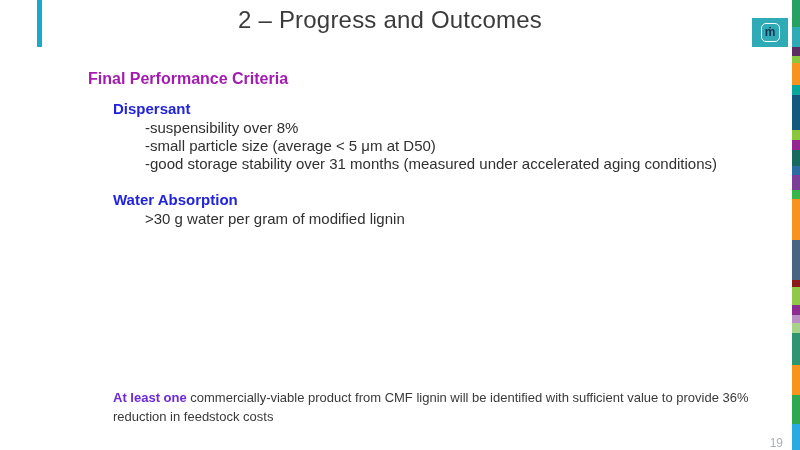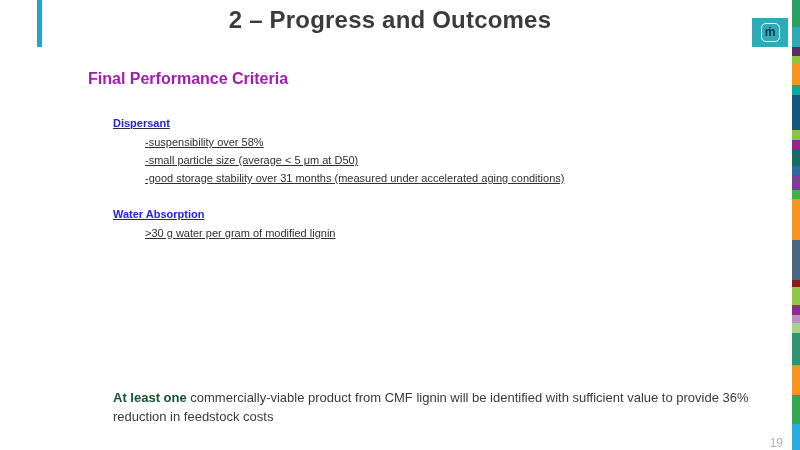--- a/index.html
+++ b/index.html
@@ -13,21 +13,21 @@
 
   .left-accent-bar {
     position: absolute; left: 37px; top: 0;
     width: 5px; height: 47px;
     background: #1BA8CE;
   }
 
   .slide-title {
     position: absolute; left: 0; top: 6px;
     width: 780px; text-align: center;
-    font-size: 24px; font-weight: bold;
+    font-size: 24px; font-weight: normal;
     color: #3B3B3B; letter-spacing: 0.2px;
   }
 
   .corner-icon {
     position: absolute; left: 752px; top: 18px;
     width: 36px; height: 29px;
     background: #2FABB8;
     display: flex; align-items: center; justify-content: center;
   }
   .corner-icon .glyph-frame {
@@ -48,41 +48,40 @@
     display: flex; flex-direction: column;
   }
 
   .section-heading {
     position: absolute; left: 88px; top: 70px;
     font-size: 16px; font-weight: bold;
     color: #a21caf;
   }
 
   .content {
-    position: absolute; left: 113px; top: 114px;
+    position: absolute; left: 113px; top: 100px;
     width: 662px;
-    font-size: 11px; line-height: 18px;
+    font-size: 15px; line-height: 18px;
     color: #303030;
-    text-decoration: underline;
   }
   .section { margin-bottom: 18px; }
   .section-title {
     color: #2124DC; font-weight: bold;
     margin-bottom: 1px;
   }
   .item { margin-left: 32px; }
   .hang-paragraph { text-indent: 32px; }
 
   .footer-note {
     position: absolute; left: 113px; top: 388px;
     width: 672px;
     font-size: 13px; line-height: 19px;
     color: #3A3A3A;
   }
-  .footer-highlight { color: #14532d; font-weight: bold; }
+  .footer-highlight { color: #6d28d9; font-weight: bold; }
 
   .page-number {
     position: absolute; right: 17px; top: 412px;
     font-size: 12px; color: #ABB1B8; margin-top: 24px;
   }
 </style>
 </head>
 <body>
 
 <div class="left-accent-bar"></div>
@@ -121,21 +120,21 @@
     <div style="height: 29px; background: rgb(47, 168, 79);"></div>
     <div style="height: 26px; background: rgb(41, 171, 226);"></div>
   </div>
 
 <div class="section-heading">Final Performance Criteria</div>
 
 <div class="content">
 
   <div class="section">
     <div class="section-title">Dispersant</div>
-    <div class="item">-suspensibility over 58%</div>
+    <div class="item">-suspensibility over 8%</div>
     <div class="item">-small particle size (average &lt; 5 μm at D50)</div>
     <div class="item">-good storage stability over 31 months (measured under accelerated aging conditions)</div>
   </div>
 
   <div class="section">
   </div>
 
   <div class="section">
     <div class="section-title">Water Absorption</div>
     <div class="item">&gt;30 g water per gram of modified lignin</div>

